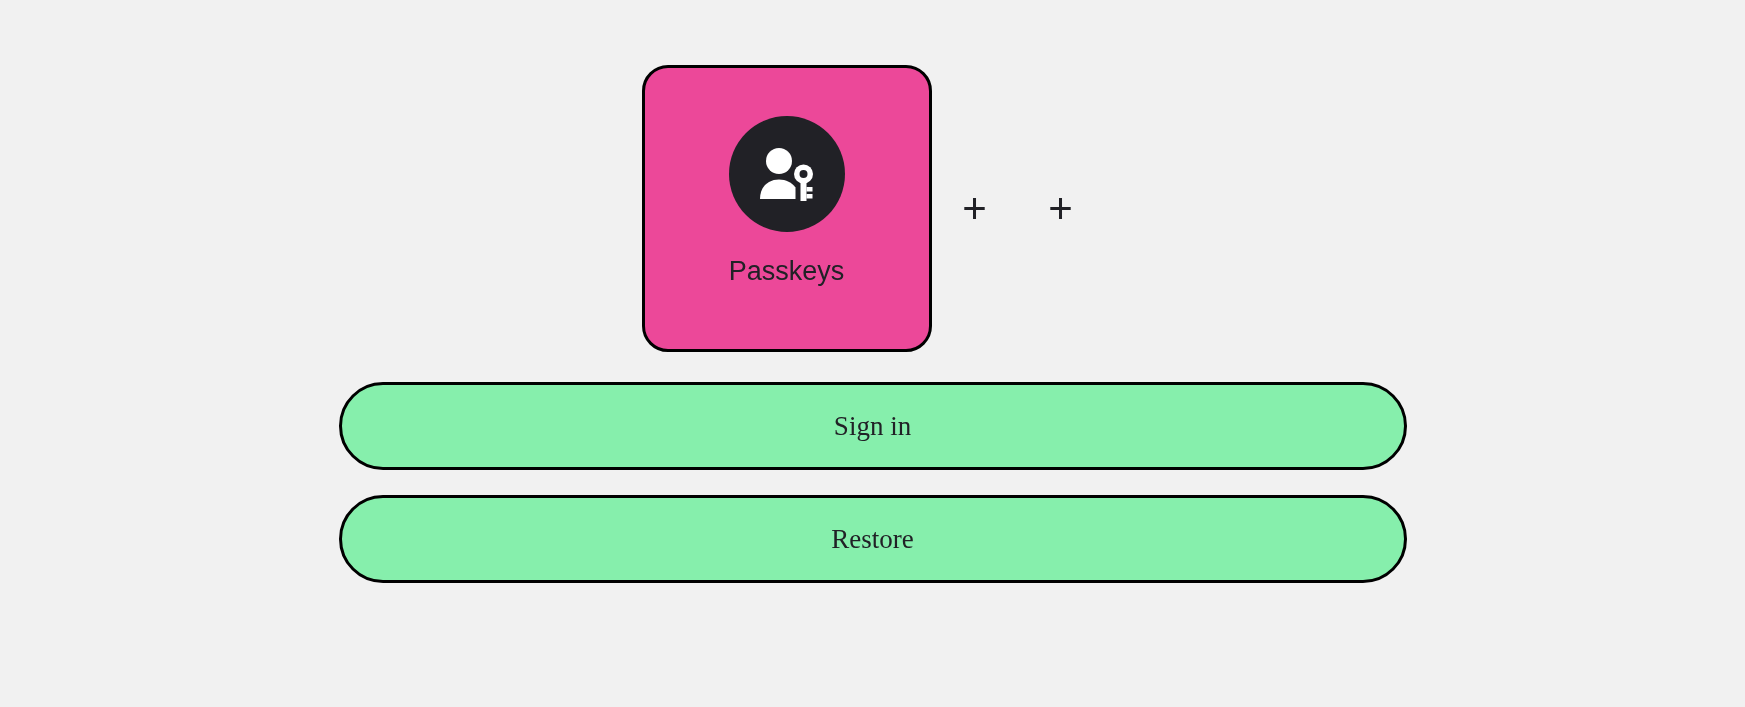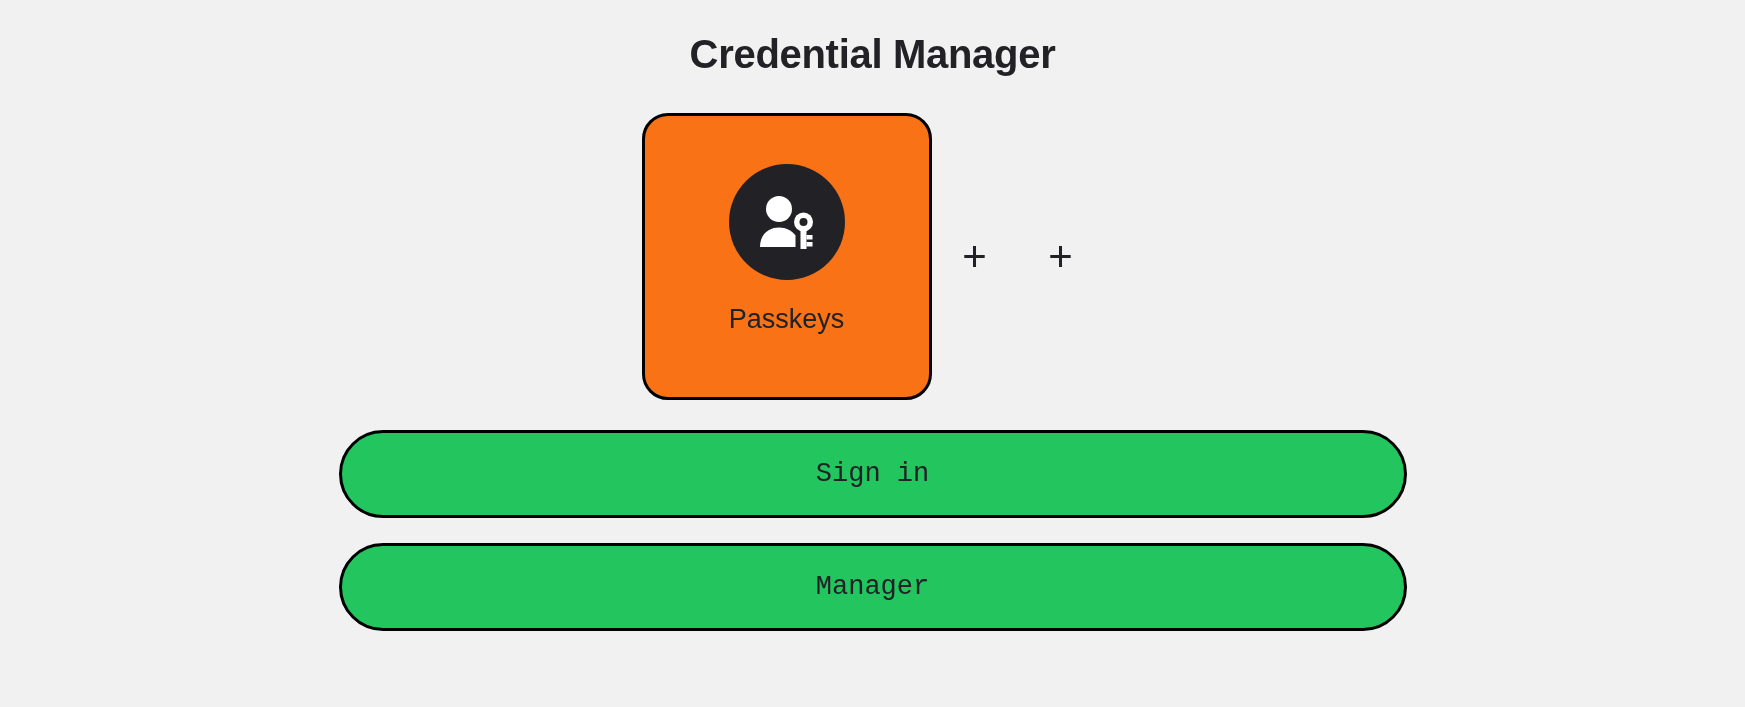--- a/index.html
+++ b/index.html
@@ -36,21 +36,21 @@
   .cards-row {
     margin-top: 35px;
     display: flex;
     flex-direction: row;
     align-items: center;
     justify-content: center;
   }
   .card {
     width: 290px;
     height: 287px;
-    background: #f97316;
+    background: #ec4899;
     border: 3px solid #000000;
     border-radius: 26px;
     box-sizing: border-box;
     display: flex;
     flex-direction: column;
     align-items: center;
     justify-content: flex-start;
     padding-top: 48px;
   }
   .icon-circle {
@@ -75,43 +75,42 @@
     width: 86px;
     text-align: center;
     line-height: 1;
     font-weight: 500;
     user-select: none;
   }
   .btn {
     width: 1068px;
     height: 88px;
     margin-top: 28px;
-    background: #22c55e;
+    background: #86efac;
     border: 3px solid #000000;
     border-radius: 50px;
     box-sizing: border-box;
     display: flex;
     align-items: center;
     justify-content: center;
     font-size: 27px;
     color: #212126;
-    font-family: Liberation Mono, monospace;
+    font-family: Liberation Serif, serif;
     cursor: pointer;
     padding: 0;
   }
   .btn-signin { margin-top: 30px; }
   .btn-restore { margin-top: 25px; }
   svg { display: block; }
 </style>
 </head>
 <body>
 
 <div class="page">
 
-  <h1 class="page-title">Credential Manager</h1>
 
   <div class="cards-row">
 
     <div class="card">
       <div class="icon-circle">
         <svg width="74" height="74" viewBox="0 0 74 74" aria-hidden="true">
           <circle cx="29" cy="24" r="13" fill="#ffffff"></circle>
           <path d="M10 62 C10 49 19 42.5 29 42.5 C36 42.5 42 45.5 45.5 50.5 L45.5 62 Z" fill="#ffffff"></path>
           <circle cx="53.5" cy="37" r="9.5" fill="#ffffff"></circle>
           <circle cx="53.5" cy="37" r="4" fill="#212126"></circle>
@@ -126,15 +125,15 @@
     <div class="plus">+</div>
 
 
     <div class="plus">+</div>
 
 
   </div>
 
   <button class="btn btn-signin">Sign in</button>
 
-  <button class="btn btn-restore">Manager</button>
+  <button class="btn btn-restore">Restore</button>
 
 </div>
 
 </body></html>

